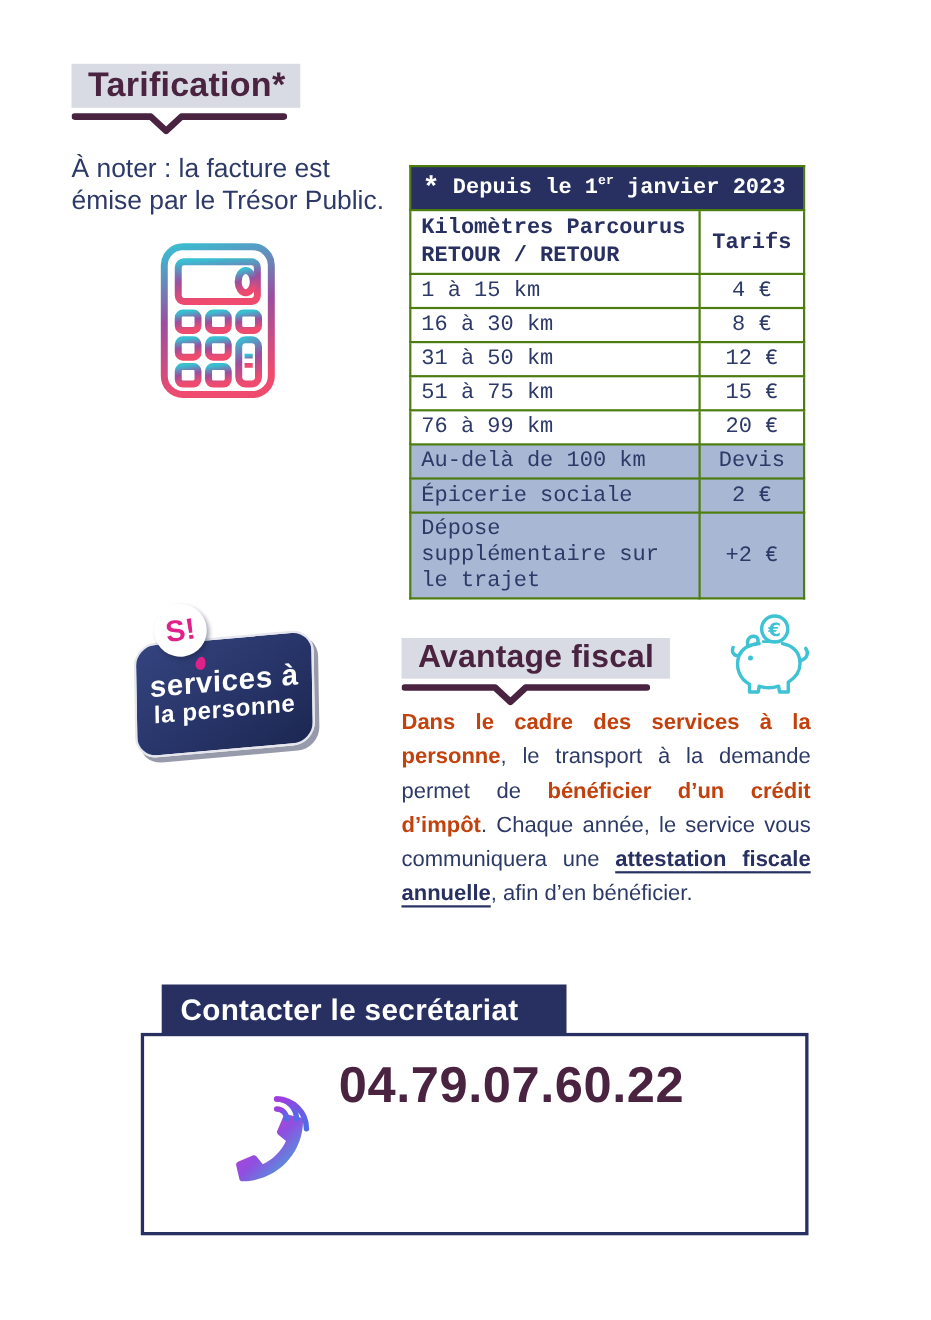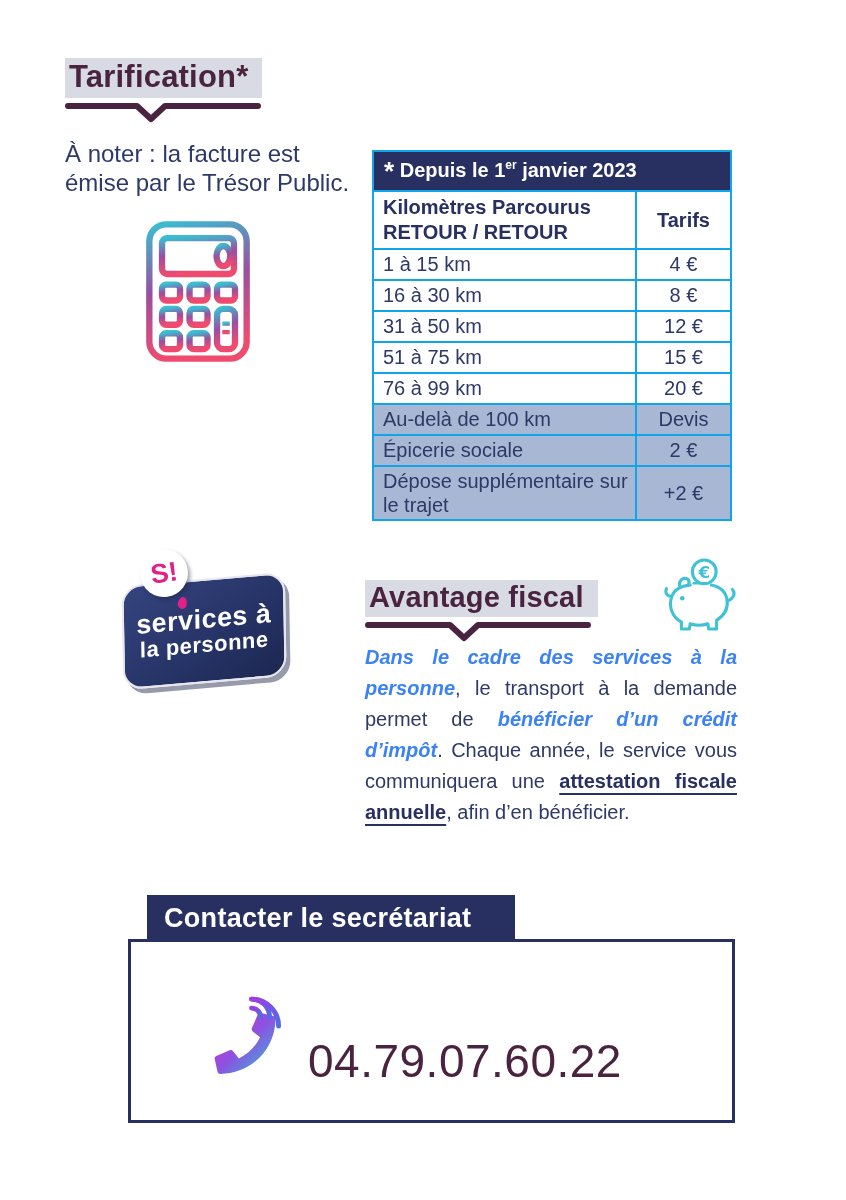--- a/index.html
+++ b/index.html
@@ -4,37 +4,37 @@
 <style>
   html,body{margin:0;padding:0;background:#ffffff;}
   #page{
     position:relative;width:846px;height:1200px;margin:0 auto;background:#ffffff;
     font-family:"Liberation Sans","DejaVu Sans",sans-serif;overflow:hidden;
   }
   
   .heading-block{position:absolute;}
   .heading-text{
     display:inline-block;font-weight:800;color:#4a2340;
-    background:#d9dbe4;padding:1px 14px 3px 4px;letter-spacing:.2px;white-space:nowrap;
+    background:#d9dbe4;padding:1px 14px 3px 15px;letter-spacing:.2px;white-space:nowrap;
   }
   .h-tarification .heading-text{font-size:31px;}
   .h-avantage .heading-text{font-size:29px;}
   .notch-underline{display:block;margin-top:4px;}
   
   .note{
     position:absolute;left:65px;top:139px;width:305px;
     color:#2d3966;font-size:24px;line-height:29px;
   }
   
   .tarif-table{
     position:absolute;left:372px;top:150px;width:360px;
     border-collapse:collapse;table-layout:fixed;
     color:#2d3966;font-size:20px;
   }
-  .tarif-table td,.tarif-table th{border:2px solid #0ea5e9;padding:0 0 0 9px;text-align:left;}
+  .tarif-table td,.tarif-table th{border:2px solid #4d7c0f;padding:0 0 0 9px;text-align:left;font-family:Liberation Mono, monospace;}
   .tarif-table .caption-row td{
     background:#273060;color:#ffffff;font-weight:700;font-size:20px;height:38px;padding-left:10px;
   }
   .caption-star{font-size:26px;vertical-align:-3px;font-weight:800;}
   .caption-row sup{font-size:12px;}
   .tarif-table .head-row th{
     font-weight:700;font-size:20px;line-height:25px;height:56px;color:#273060;
   }
   .tarif-table .head-row th.col-tarifs,
   .tarif-table td.cell-tarif{text-align:center;padding:0 2px;}
@@ -65,36 +65,36 @@
   }
   .sap-s{color:#e0218a;font-weight:900;font-size:27px;}
   .sap-dot{position:absolute;left:60px;top:48px;width:9px;height:12px;background:#e0218a;border-radius:50% 50% 50% 50%/60% 60% 40% 40%;transform:rotate(12deg);}
   
   .piggy-wrap{position:absolute;left:655px;top:556px;}
   
   .fiscal-par{
     position:absolute;left:365px;top:642px;width:372px;
     color:#2d3966;font-size:20px;line-height:31px;text-align:justify;
   }
-  .fiscal-par .b{font-weight:700;color:#3b82f6;font-style:italic;}
+  .fiscal-par .b{font-weight:700;color:#c2410c;}
   .fiscal-par .bu{font-weight:700;color:#273060;text-decoration:underline;text-underline-offset:5px;text-decoration-thickness:2px;}
   
   .contact-banner{
     position:absolute;left:128px;top:895px;width:368px;height:46px;
     background:#273060;color:#ffffff;font-weight:800;font-size:27px;line-height:46px;
     padding-left:17px;box-sizing:border-box;letter-spacing:.3px;white-space:nowrap;margin-left:19px;
   }
   .contact-box{
     position:absolute;left:128px;top:939px;width:607px;height:184px;
     border:3px solid #273060;box-sizing:border-box;background:#ffffff;
   }
   .phone-icon-wrap{position:absolute;left:213px;top:995px;}
   .phone-number{
-    position:absolute;left:308px;top:1034px;
-    color:#4a2340;font-weight:400;font-size:46px;letter-spacing:.5px;
+    position:absolute;left:308px;top:959px;
+    color:#4a2340;font-weight:700;font-size:46px;letter-spacing:.5px;
   }
 </style>
 </head>
 <body>
 
 <div id="page">
 
   <div class="heading-block h-tarification" style="left:65px;top:58px;">
     <span class="heading-text">Tarification*</span>
     <svg class="notch-underline" width="196" height="22" viewBox="0 0 196 22">

